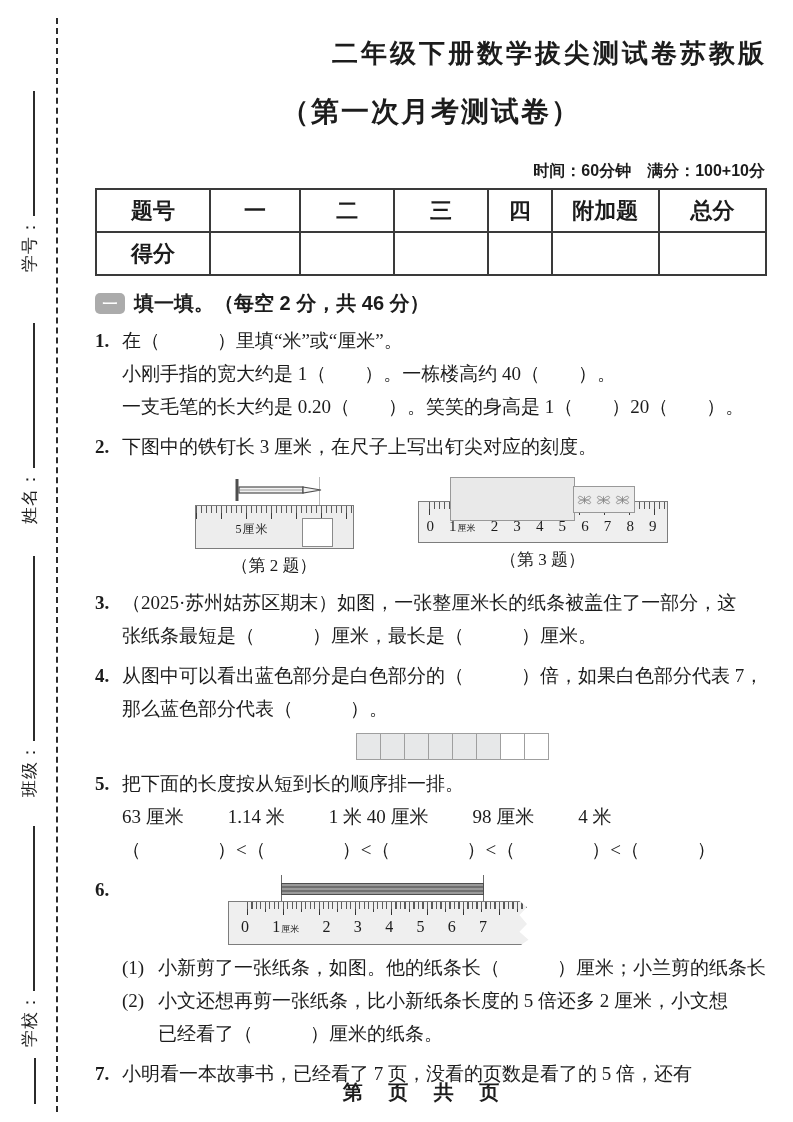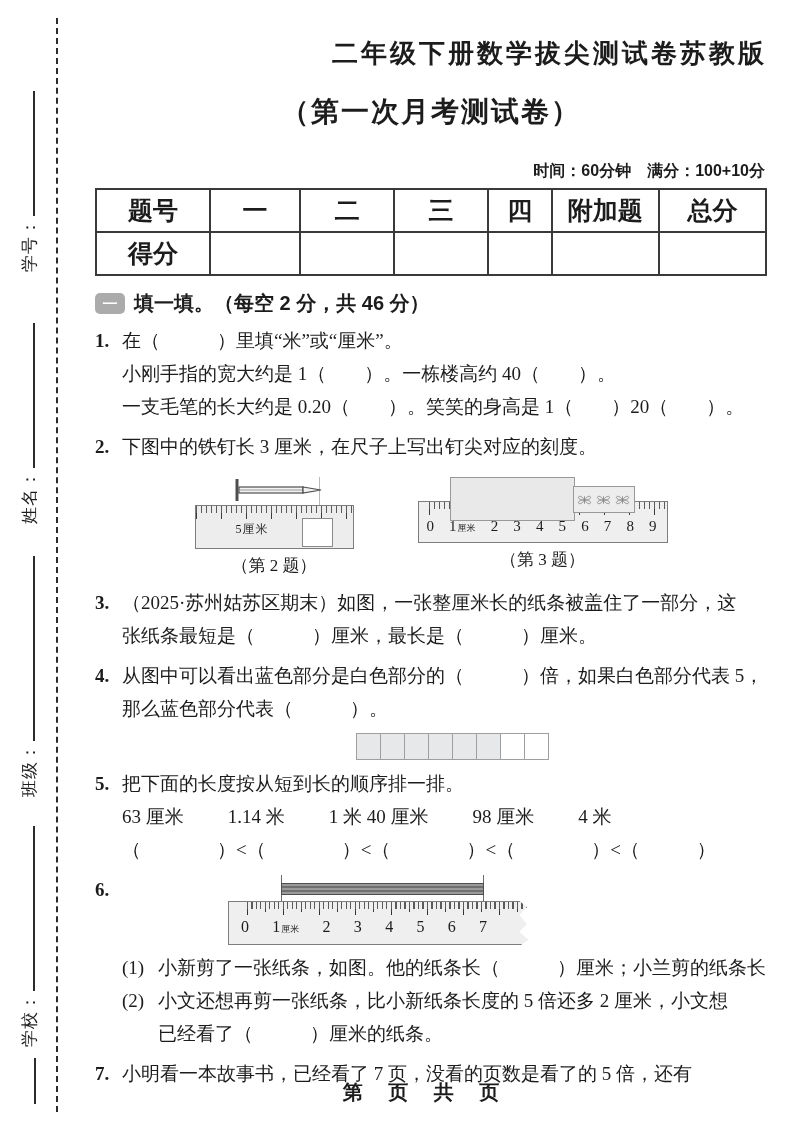--- a/index.html
+++ b/index.html
@@ -43,21 +43,21 @@
     font-size:28px; letter-spacing:2px;
   }
   .meta {
     margin-top:30px; text-align:right; padding-right:2px;
     font-family:"Liberation Sans", sans-serif; font-weight:bold; font-size:16px;
   }
 
   table.score { width:100%; border-collapse:collapse; margin-top:6px; }
   table.score th, table.score td {
     border:2px solid #3a3a3a; height:39px; text-align:center;
-    font-family:"Liberation Sans", sans-serif; font-weight:bold; font-size:25px;
+    font-family:"Liberation Sans", sans-serif; font-weight:bold; font-size:22px;
   }
 
   .section-head {
     margin-top:14px; display:flex; align-items:center; gap:9px;
     font-family:"Liberation Sans", sans-serif; font-weight:bold; font-size:20px;
   }
   .badge {
     width:30px; height:21px; border-radius:5px; background:#ababab;
     color:#ffffff; font-size:15px; line-height:21px; text-align:center; flex:0 0 auto;
   }
@@ -285,21 +285,21 @@
       <div class="qnum">3.</div>
       <div class="qbody">
         <div>（2025·苏州姑苏区期末）如图，一张整厘米长的纸条被盖住了一部分，这</div>
         <div>张纸条最短是（　　　）厘米，最长是（　　　）厘米。</div>
       </div>
     </div>
 
     <div class="q">
       <div class="qnum">4.</div>
       <div class="qbody">
-        <div>从图中可以看出蓝色部分是白色部分的（　　　）倍，如果白色部分代表 5，</div>
+        <div>从图中可以看出蓝色部分是白色部分的（　　　）倍，如果白色部分代表 7，</div>
         <div>那么蓝色部分代表（　　　）。</div>
       </div>
     </div>
     <div class="stripfig">
         <div class="stripcell shaded"></div>
         <div class="stripcell shaded"></div>
         <div class="stripcell shaded"></div>
         <div class="stripcell shaded"></div>
         <div class="stripcell shaded"></div>
         <div class="stripcell shaded"></div>

